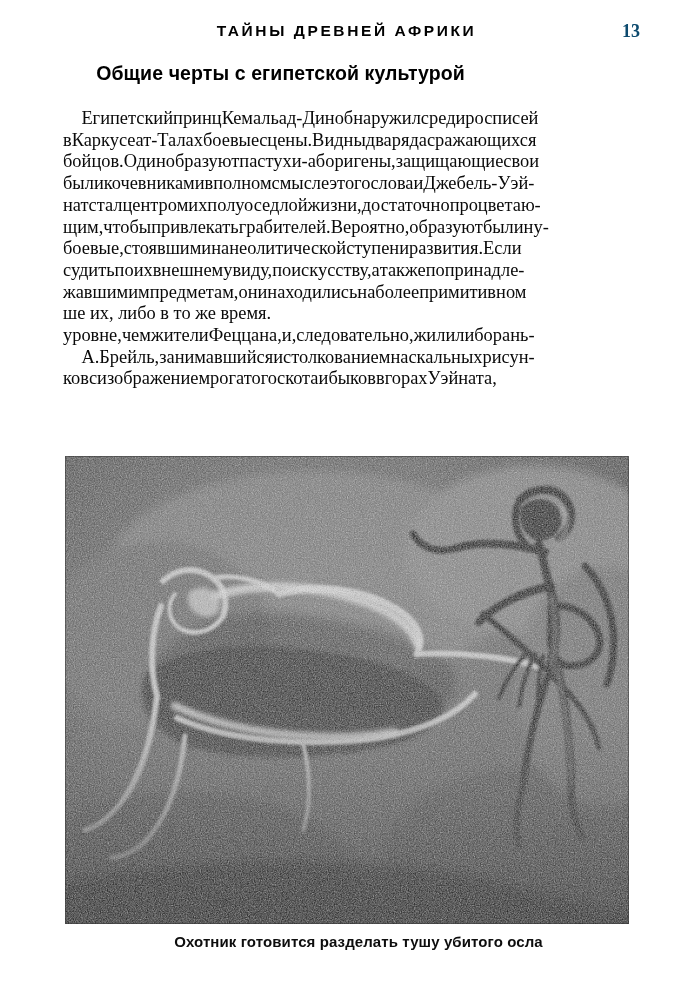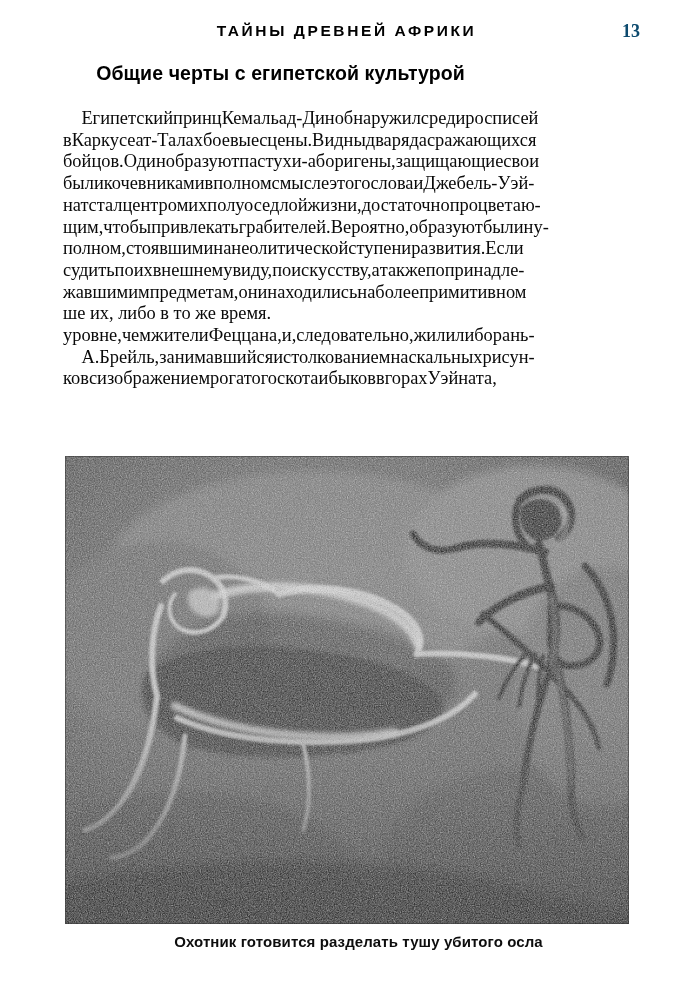--- a/index.html
+++ b/index.html
@@ -117,21 +117,21 @@
 
 <div id="section-heading">Общие черты с египетской культурой</div>
 
 <div id="body-text">
     <div class="para-line"><div class="justified"><span class="jw">&nbsp;&nbsp;&nbsp;&nbsp;Египетский</span><span class="jw">принц</span><span class="jw">Кемаль</span><span class="jw">ад-Дин</span><span class="jw">обнаружил</span><span class="jw">среди</span><span class="jw">росписей</span></div></div>
     <div class="para-line"><div class="justified"><span class="jw">в</span><span class="jw">Каркусе</span><span class="jw">ат-Талах</span><span class="jw">боевые</span><span class="jw">сцены.</span><span class="jw">Видны</span><span class="jw">два</span><span class="jw">ряда</span><span class="jw">сражающихся</span></div></div>
     <div class="para-line"><div class="justified"><span class="jw">бойцов.</span><span class="jw">Один</span><span class="jw">образуют</span><span class="jw">пастухи-аборигены,</span><span class="jw">защищающие</span><span class="jw">свои</span></div></div>
     <div class="para-line"><div class="justified"><span class="jw">были</span><span class="jw">кочевниками</span><span class="jw">в</span><span class="jw">полном</span><span class="jw">смысле</span><span class="jw">этого</span><span class="jw">слова</span><span class="jw">и</span><span class="jw">Джебель-Уэй-</span></div></div>
     <div class="para-line"><div class="justified"><span class="jw">нат</span><span class="jw">стал</span><span class="jw">центром</span><span class="jw">их</span><span class="jw">полуоседлой</span><span class="jw">жизни,</span><span class="jw">достаточно</span><span class="jw">процветаю-</span></div></div>
     <div class="para-line"><div class="justified"><span class="jw">щим,</span><span class="jw">чтобы</span><span class="jw">привлекать</span><span class="jw">грабителей.</span><span class="jw">Вероятно,</span><span class="jw">образуют</span><span class="jw">были</span><span class="jw">ну-</span></div></div>
-    <div class="para-line"><div class="justified"><span class="jw">полном,</span><span class="jw">стоявшими</span><span class="jw">на</span><span class="jw">неолитической</span><span class="jw">ступени</span><span class="jw">развития.</span><span class="jw">Если</span></div></div>
+    <div class="para-line"><div class="justified"><span class="jw">боевые,</span><span class="jw">стоявшими</span><span class="jw">на</span><span class="jw">неолитической</span><span class="jw">ступени</span><span class="jw">развития.</span><span class="jw">Если</span></div></div>
     <div class="para-line"><div class="justified"><span class="jw">судить</span><span class="jw">по</span><span class="jw">их</span><span class="jw">внешнему</span><span class="jw">виду,</span><span class="jw">по</span><span class="jw">искусству,</span><span class="jw">а</span><span class="jw">также</span><span class="jw">по</span><span class="jw">принадле-</span></div></div>
     <div class="para-line"><div class="justified"><span class="jw">жавшим</span><span class="jw">им</span><span class="jw">предметам,</span><span class="jw">они</span><span class="jw">находились</span><span class="jw">на</span><span class="jw">более</span><span class="jw">примитивном</span></div></div>
     <div class="para-line"><div class="justified left"><span class="jw">ше их, либо в то же время.</span></div></div>
     <div class="para-line"><div class="justified"><span class="jw">уровне,</span><span class="jw">чем</span><span class="jw">жители</span><span class="jw">Феццана,</span><span class="jw">и,</span><span class="jw">следовательно,</span><span class="jw">жили</span><span class="jw">либо</span><span class="jw">рань-</span></div></div>
     <div class="para-line"><div class="justified"><span class="jw">&nbsp;&nbsp;&nbsp;&nbsp;А.</span><span class="jw">Брейль,</span><span class="jw">занимавшийся</span><span class="jw">истолкованием</span><span class="jw">наскальных</span><span class="jw">рисун-</span></div></div>
     <div class="para-line"><div class="justified"><span class="jw">ков</span><span class="jw">с</span><span class="jw">изображением</span><span class="jw">рогатого</span><span class="jw">скота</span><span class="jw">и</span><span class="jw">быков</span><span class="jw">в</span><span class="jw">горах</span><span class="jw">Уэйната,</span></div></div>
   </div>
 
 <div id="photo-figure">
   <svg width="564" height="468" viewBox="0 0 564 468" xmlns="http://www.w3.org/2000/svg">

